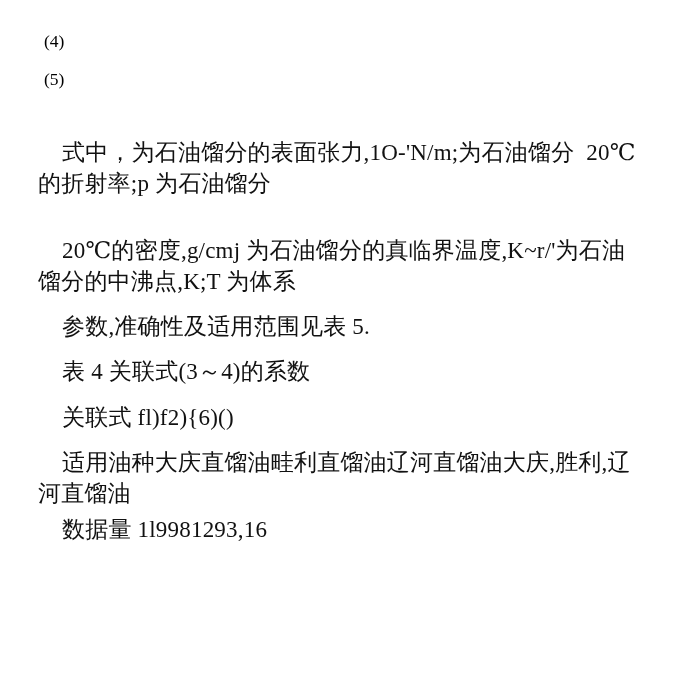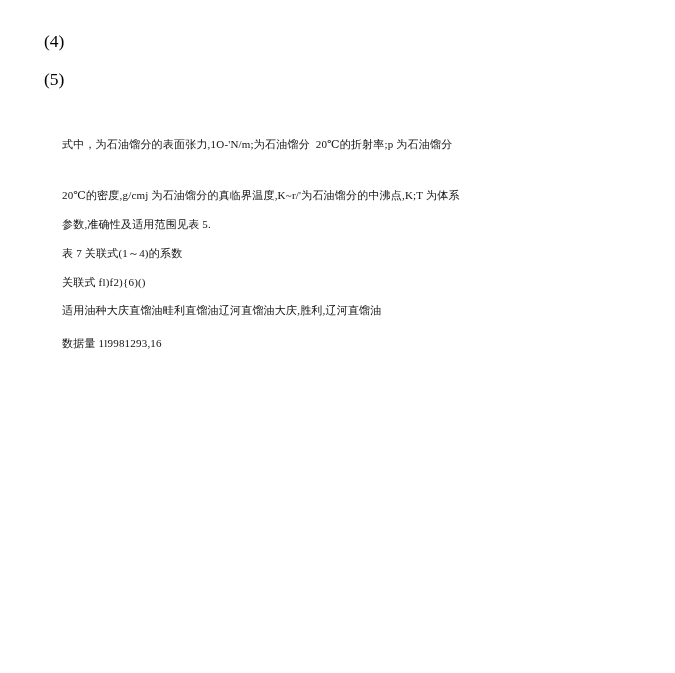--- a/index.html
+++ b/index.html
@@ -15,33 +15,33 @@
     overflow: hidden;
   }
   .page {
     position: relative;
     width: 675px;
     height: 673px;
     box-sizing: border-box;
     padding: 30px 38px 0 38px;
   }
   .line {
-    font-size: 11px;
+    font-size: 23px;
     line-height: 1.35;
     letter-spacing: 0.2px;
     white-space: pre-wrap;
     color: #111;
   }
   .indent {
     text-indent: 24px;
   }
   .gap-sm { margin-top: 14px; }
   .gap-md { margin-top: 36px; }
   .gap-lg { margin-top: 46px; }
-  .tight { margin-top: 18px; }
+  .tight { margin-top: 5px; }
   .numlabel {
     font-size: 17.5px;
     line-height: 1.35;
     text-indent: 6px;
   }
   .para {
     margin-top: 11px;
   }
 </style>
 </head>
@@ -54,21 +54,21 @@
   <div class="numlabel gap-sm">(5)</div>
 
   <div class="line indent gap-lg">式中，为石油馏分的表面张力,1O-'N/m;为石油馏分  20℃的折射率;p 为石油馏分</div>
 
   <div class="line indent gap-md">20℃的密度,g/cmj 为石油馏分的真临界温度,K~r/'为石油馏分的中沸点,K;T 为体系</div>
 
 
 
   <div class="line indent gap-sm">参数,准确性及适用范围见表 5.</div>
 
-  <div class="line indent gap-sm">表 7 关联式(1～4)的系数</div>
+  <div class="line indent gap-sm">表 4 关联式(3～4)的系数</div>
 
   <div class="line indent gap-sm">关联式 fl)f2){6)()</div>
 
   <div class="line indent gap-sm">适用油种大庆直馏油畦利直馏油辽河直馏油大庆,胜利,辽河直馏油</div>
 
   <div class="line indent tight">数据量 1l9981293,16</div>
 
 </div>
 
 </body></html>

